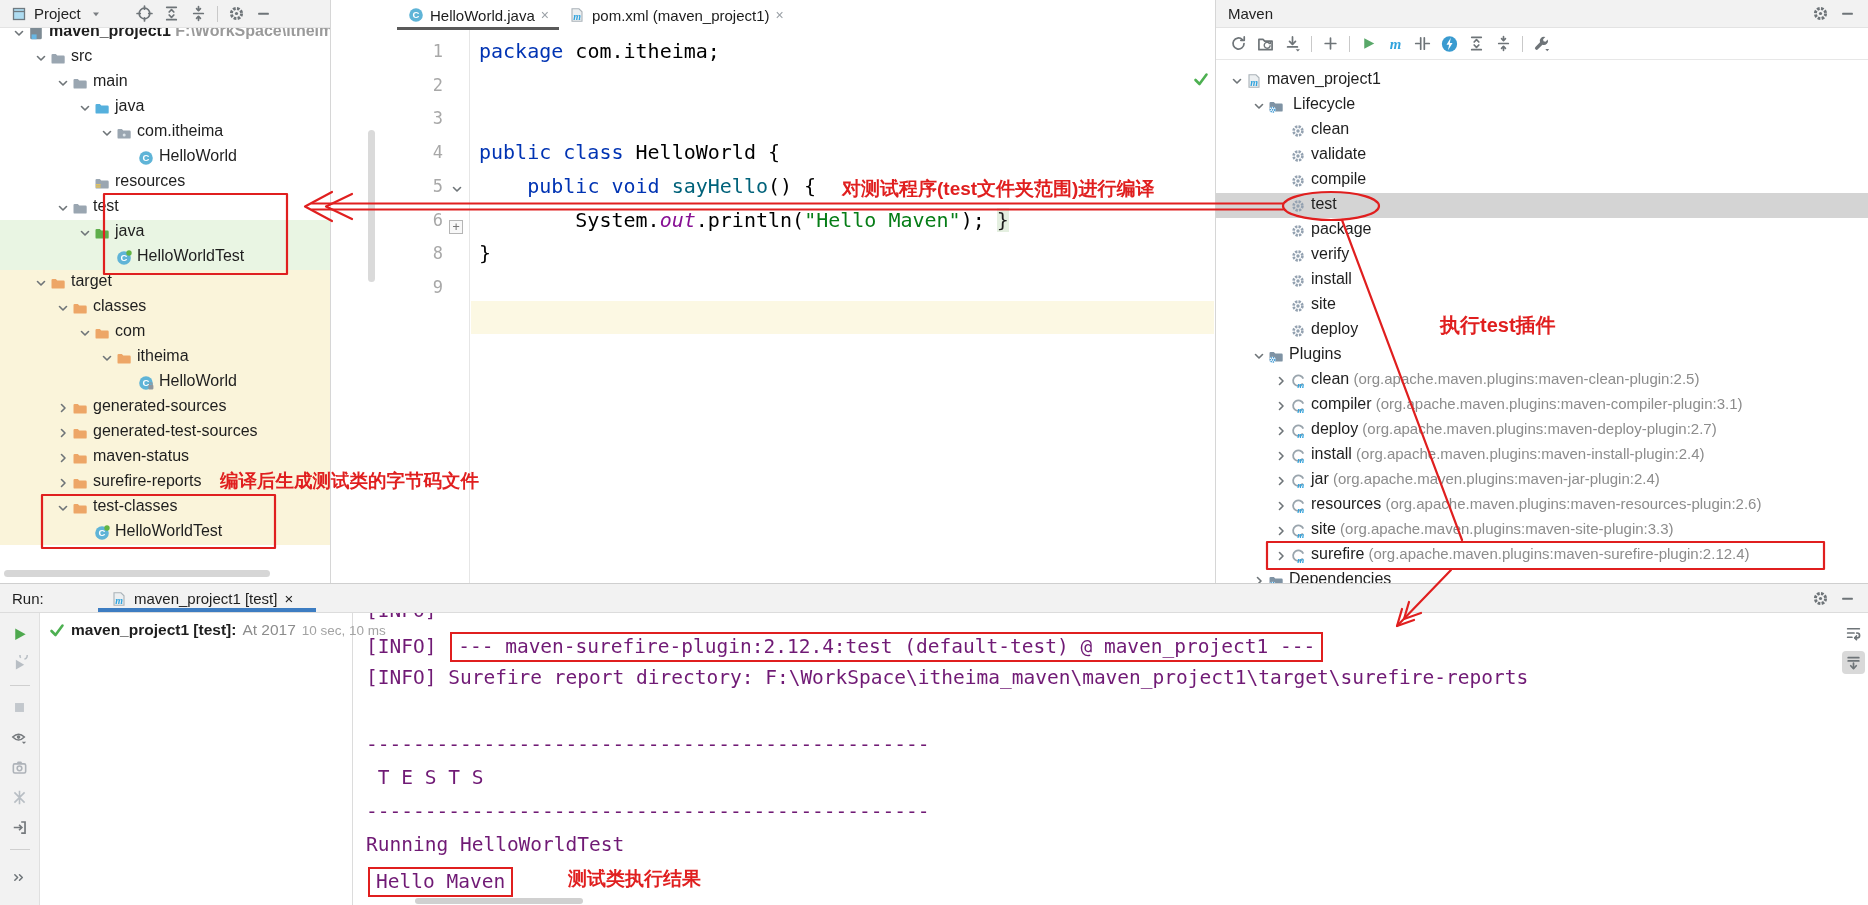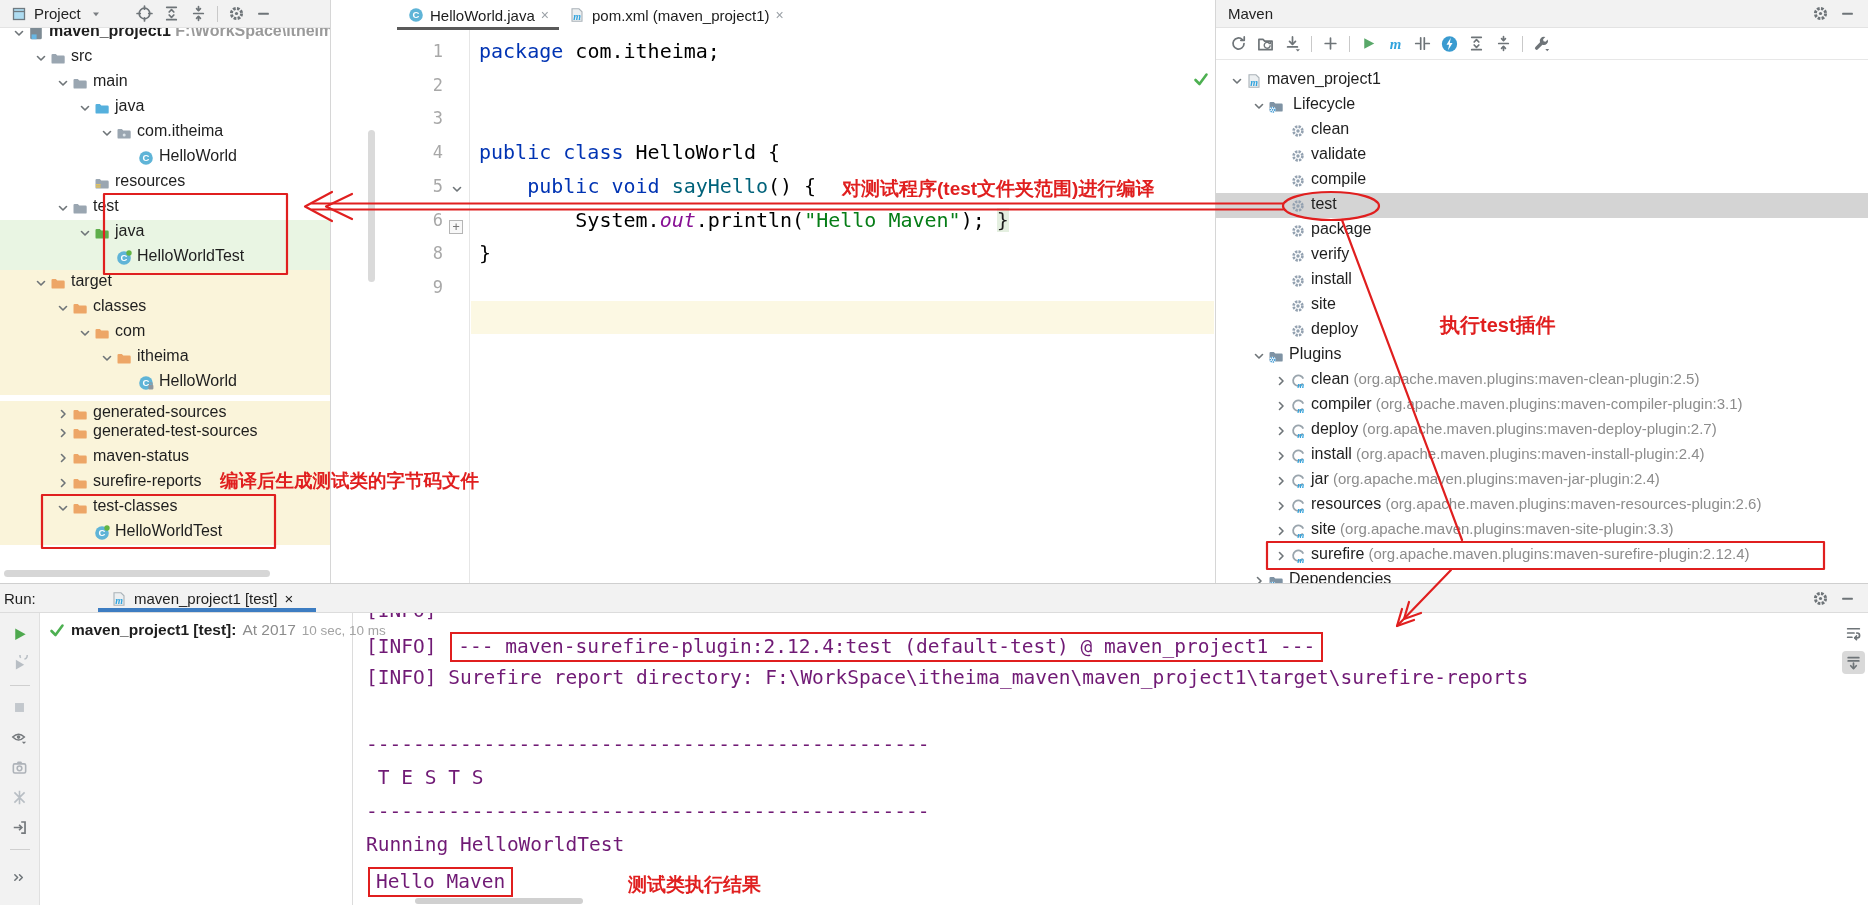--- a/index.html
+++ b/index.html
@@ -43,42 +43,42 @@
   .kw{color:#0033b3;}.pl{color:#000;}.fn{color:#00627a;}
   .fld{color:#871094;font-style:italic;}.str{color:#067d17;}
   .fold{background:#e4efe0;}
   #cur-line{position:absolute;left:78px;right:1px;top:271px;height:33px;background:#fcf8e3;}
   #gsep{position:absolute;left:76px;top:0;bottom:0;width:1px;background:#e6e6e6;}
   #editor-check{position:absolute;left:799px;top:40px;}
   
   #maven-toolbar{position:absolute;left:0;top:28px;right:0;height:31px;display:flex;align-items:center;gap:10px;padding-left:14px;border-bottom:1px solid #e7e7e7;background:#fff;}
   
   #run-header{position:absolute;left:0;top:0;right:0;height:29px;background:#f2f2f2;border-bottom:1px solid #dcdcdc;display:flex;align-items:center;box-sizing:border-box;}
-  #run-label{padding-left:4px;font-size:15px;}
+  #run-label{padding-left:12px;font-size:15px;}
   #run-tab{position:absolute;left:98px;top:0;height:29px;display:flex;align-items:center;gap:7px;padding:0 12px;font-size:15px;}
   #run-tab-underline{position:absolute;left:98px;bottom:0;width:218px;height:4px;background:#3d7dc2;}
   #run-stripe{position:absolute;left:0;top:29px;bottom:0;width:40px;background:#f2f2f2;border-right:1px solid #e0e0e0;display:flex;flex-direction:column;align-items:center;padding-top:12px;gap:13px;box-sizing:border-box;}
   .stripe-sep{width:20px;height:1px;background:#cfcfcf;}
   #run-info{position:absolute;left:40px;top:29px;width:313px;bottom:0;background:#fff;border-right:1px solid #dcdcdc;box-sizing:border-box;}
   #run-status{position:absolute;left:8px;top:8px;display:flex;align-items:center;gap:6px;font-size:15.5px;white-space:nowrap;}
   #run-status .t-gray{color:#8c8c8c;}
   #run-status .t-dur{color:#a3a3a3;font-size:13.5px;}
   #run-console{position:absolute;left:354px;top:29px;right:28px;bottom:0;overflow:hidden;font-family:"DejaVu Sans Mono",monospace;font-size:19.5px;color:#701a75;}
   .con-line{position:absolute;left:12px;height:24px;line-height:24px;white-space:pre;}
   .boxed{display:inline-block;border:2px solid #e01f1f;padding:0 6px;margin:0 2px;height:26px;line-height:25px;}
   #run-right{position:absolute;right:2px;top:40px;width:26px;display:flex;flex-direction:column;align-items:center;gap:10px;}
   #run-right .active-bg{background:#d9d9d9;border-radius:4px;padding:3px;}
   #console-hthumb{position:absolute;left:415px;bottom:1px;width:168px;height:6px;background:#d0d0d0;border-radius:3px;}
   
   #overlay{position:absolute;left:0;top:0;z-index:40;pointer-events:none;}
   .red-note{position:absolute;color:#e01f1f;font-weight:bold;z-index:41;white-space:nowrap;}
   #note-compile{left:842px;top:176px;font-size:19px;}
   #note-plugin{left:1440px;top:312px;font-size:20px;}
   #note-bytecode{left:220px;top:468px;font-size:18.5px;}
-  #note-result{left:628px;top:866px;font-size:19px;margin-top:6px;}
+  #note-result{left:568px;top:866px;font-size:19px;}
 </style>
 </head>
 <body>
 
 <div id="app">
 
   <section id="project-panel">
     <div class="panel-header">
       <span class="icn">
           <svg viewBox="0 0 16 16" width="16" height="16">
@@ -307,21 +307,21 @@
           <span class="icn" style="left: 137px;">
             <svg viewBox="0 0 16 16" width="16" height="16">
               <circle cx="8" cy="8" r="6.8" fill="#5fb4d7"></circle>
               <text x="8" y="11.3" text-anchor="middle" font-size="9.5" font-weight="bold" fill="#fff" font-family="Liberation Sans">C</text>
               <rect x="10.4" y="10" width="5" height="4.4" rx="0.8" fill="#8f979e"></rect>
               <path d="M11.6 10v-1a1.3 1.3 0 0 1 2.6 0v1" stroke="#8f979e" stroke-width="1.1" fill="none"></path>
             </svg>
           </span>
           <span class="tlabel" style="left: 159px;">HelloWorld</span>
         </div>
-        <div class="trow bg-yellow" style="top: 367px; margin-top: 6px;">
+        <div class="trow bg-yellow" style="top: 367px;">
           <span class="icn" style="left: 54px;">
             <svg viewBox="0 0 16 16" width="16" height="16">
               <polyline points="6.5,4.5 10,8 6.5,11.5" stroke="#6e7478" stroke-width="1.6" fill="none" stroke-linecap="round" stroke-linejoin="round"></polyline>
             </svg>
           </span>
           <span class="icn" style="left: 71px;">
             <svg viewBox="0 0 16 16" width="16" height="16">
               <path d="M1.5 5.1q0-1.2 1.2-1.2h3.1l1.5 1.7h6.2q1.2 0 1.2 1.2v5.6q0 1.2-1.2 1.2H2.7q-1.2 0-1.2-1.2z" fill="#eda667"></path>
             </svg>
           </span>

